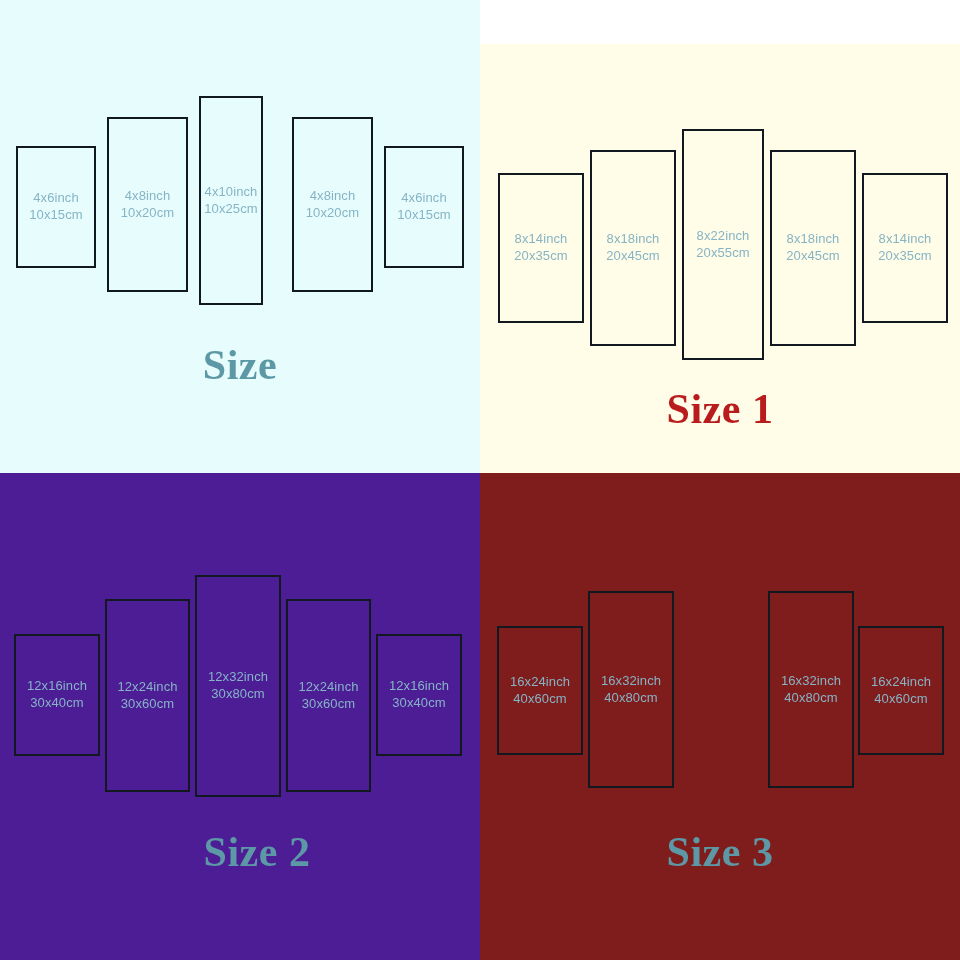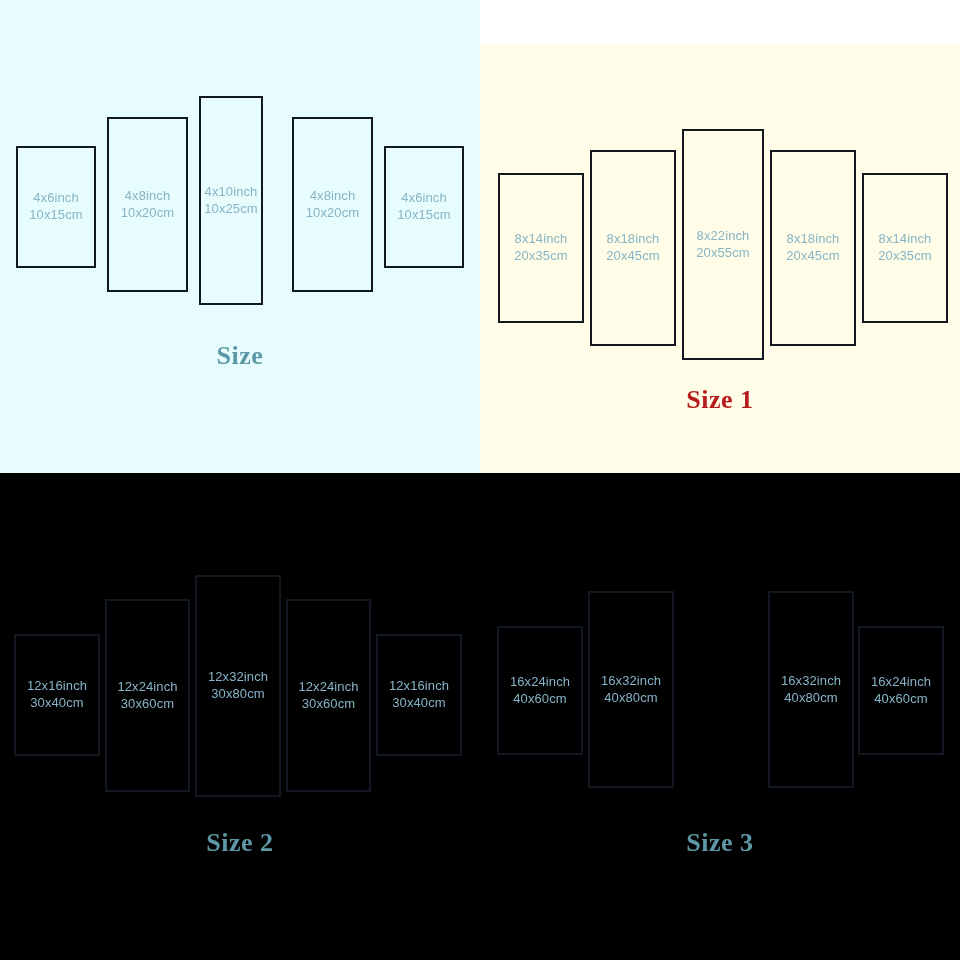--- a/index.html
+++ b/index.html
@@ -58,21 +58,21 @@
     white-space: nowrap;
   }
   .panel-label .line2 { display: block; }
 
   .quad-title {
     position: absolute;
     width: 100%;
     text-align: center;
     font-family: "Liberation Serif", serif;
     font-weight: bold;
-    font-size: 26px;
+    font-size: 42px;
     color: #5d98a6;
     letter-spacing: 0.5px;
   }
   .q-0 .quad-title, .q-1 .quad-title { top: 341px; }
   .q-2 .quad-title, .q-3 .quad-title { top: 355px; }
 </style>
 </head>
 <body>
 
 <div id="size-chart">
@@ -109,41 +109,41 @@
         </div>
         <div class="panel" style="left: 290px; top: 106px; width: 86px; height: 196px; border-color: rgb(17, 24, 32);">
           <div class="panel-label" style="color: rgb(134, 180, 198);"><span>8x18inch</span><span class="line2">20x45cm</span></div>
         </div>
         <div class="panel" style="left: 382px; top: 129px; width: 86px; height: 150px; border-color: rgb(17, 24, 32);">
           <div class="panel-label" style="color: rgb(134, 180, 198);"><span>8x14inch</span><span class="line2">20x35cm</span></div>
         </div>
       </div>
       <div class="quad-title" style="color: #b91c1c;">Size 1</div>
     </div>
-    <div class="quadrant q-2" style="background: #000000;">
+    <div class="quadrant q-2" style="background: #4c1d95;">
       <div class="panel-stage">
         <div class="panel" style="left: 14px; top: 161px; width: 86px; height: 122px; border-color: rgb(17, 24, 32);">
           <div class="panel-label" style="color: rgb(134, 180, 198);"><span>12x16inch</span><span class="line2">30x40cm</span></div>
         </div>
         <div class="panel" style="left: 105px; top: 126px; width: 85px; height: 193px; border-color: rgb(17, 24, 32);">
           <div class="panel-label" style="color: rgb(134, 180, 198);"><span>12x24inch</span><span class="line2">30x60cm</span></div>
         </div>
         <div class="panel" style="left: 195px; top: 102px; width: 86px; height: 222px; border-color: rgb(17, 24, 32);">
           <div class="panel-label" style="color: rgb(134, 180, 198);"><span>12x32inch</span><span class="line2">30x80cm</span></div>
         </div>
         <div class="panel" style="left: 286px; top: 126px; width: 85px; height: 193px; border-color: rgb(17, 24, 32);">
           <div class="panel-label" style="color: rgb(134, 180, 198);"><span>12x24inch</span><span class="line2">30x60cm</span></div>
         </div>
         <div class="panel" style="left: 376px; top: 161px; width: 86px; height: 122px; border-color: rgb(17, 24, 32);">
           <div class="panel-label" style="color: rgb(134, 180, 198);"><span>12x16inch</span><span class="line2">30x40cm</span></div>
         </div>
       </div>
-      <div class="quad-title" style="color: rgb(93, 152, 166);">Size 2</div>
+      <div class="quad-title" style="color: rgb(93, 152, 166); padding-left: 17px;">Size 2</div>
     </div>
-    <div class="quadrant q-3" style="background: #000000;">
+    <div class="quadrant q-3" style="background: #7f1d1d;">
       <div class="panel-stage">
         <div class="panel" style="left: 17px; top: 153px; width: 86px; height: 129px; border-color: rgb(17, 24, 32);">
           <div class="panel-label" style="color: rgb(134, 180, 198);"><span>16x24inch</span><span class="line2">40x60cm</span></div>
         </div>
         <div class="panel" style="left: 108px; top: 118px; width: 86px; height: 197px; border-color: rgb(17, 24, 32);">
           <div class="panel-label" style="color: rgb(134, 180, 198);"><span>16x32inch</span><span class="line2">40x80cm</span></div>
         </div>
         <div class="panel" style="left: 288px; top: 118px; width: 86px; height: 197px; border-color: rgb(17, 24, 32);">
           <div class="panel-label" style="color: rgb(134, 180, 198);"><span>16x32inch</span><span class="line2">40x80cm</span></div>
         </div>

